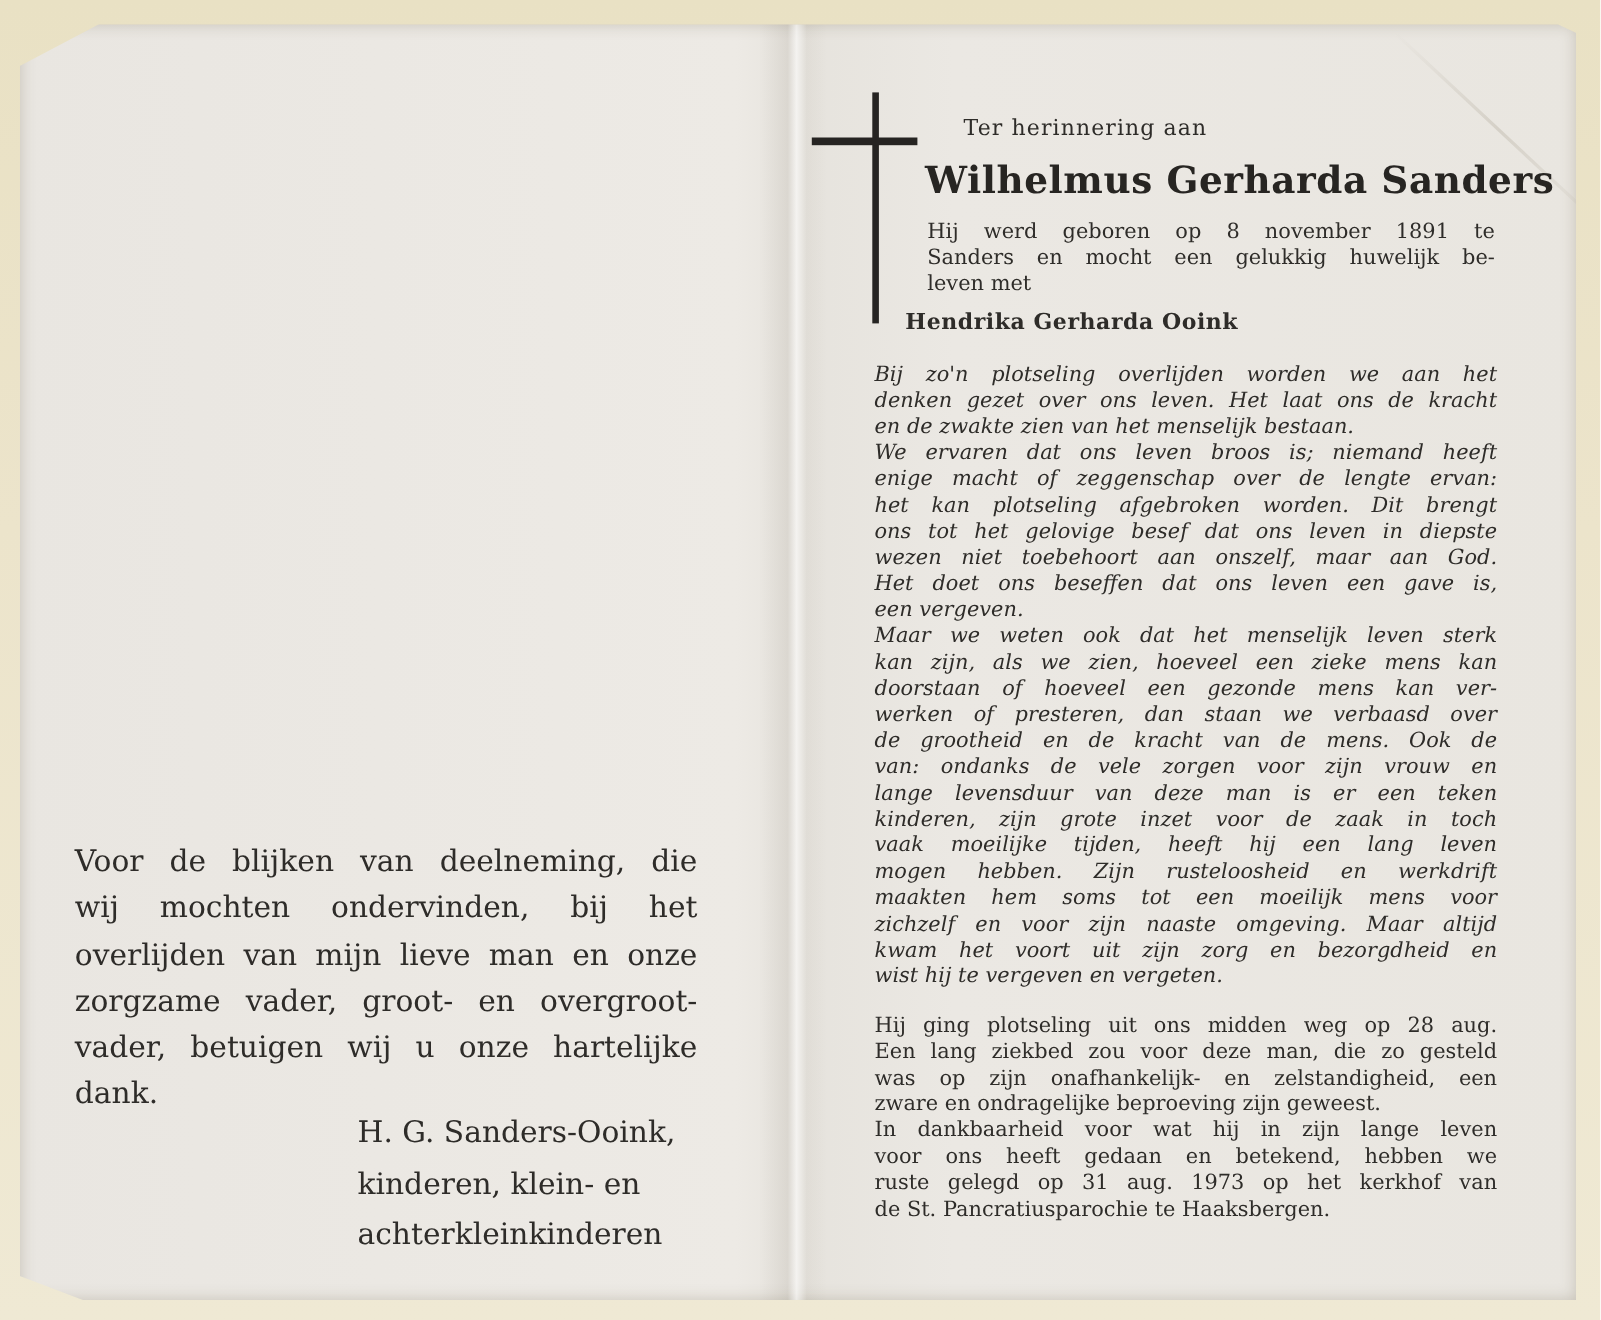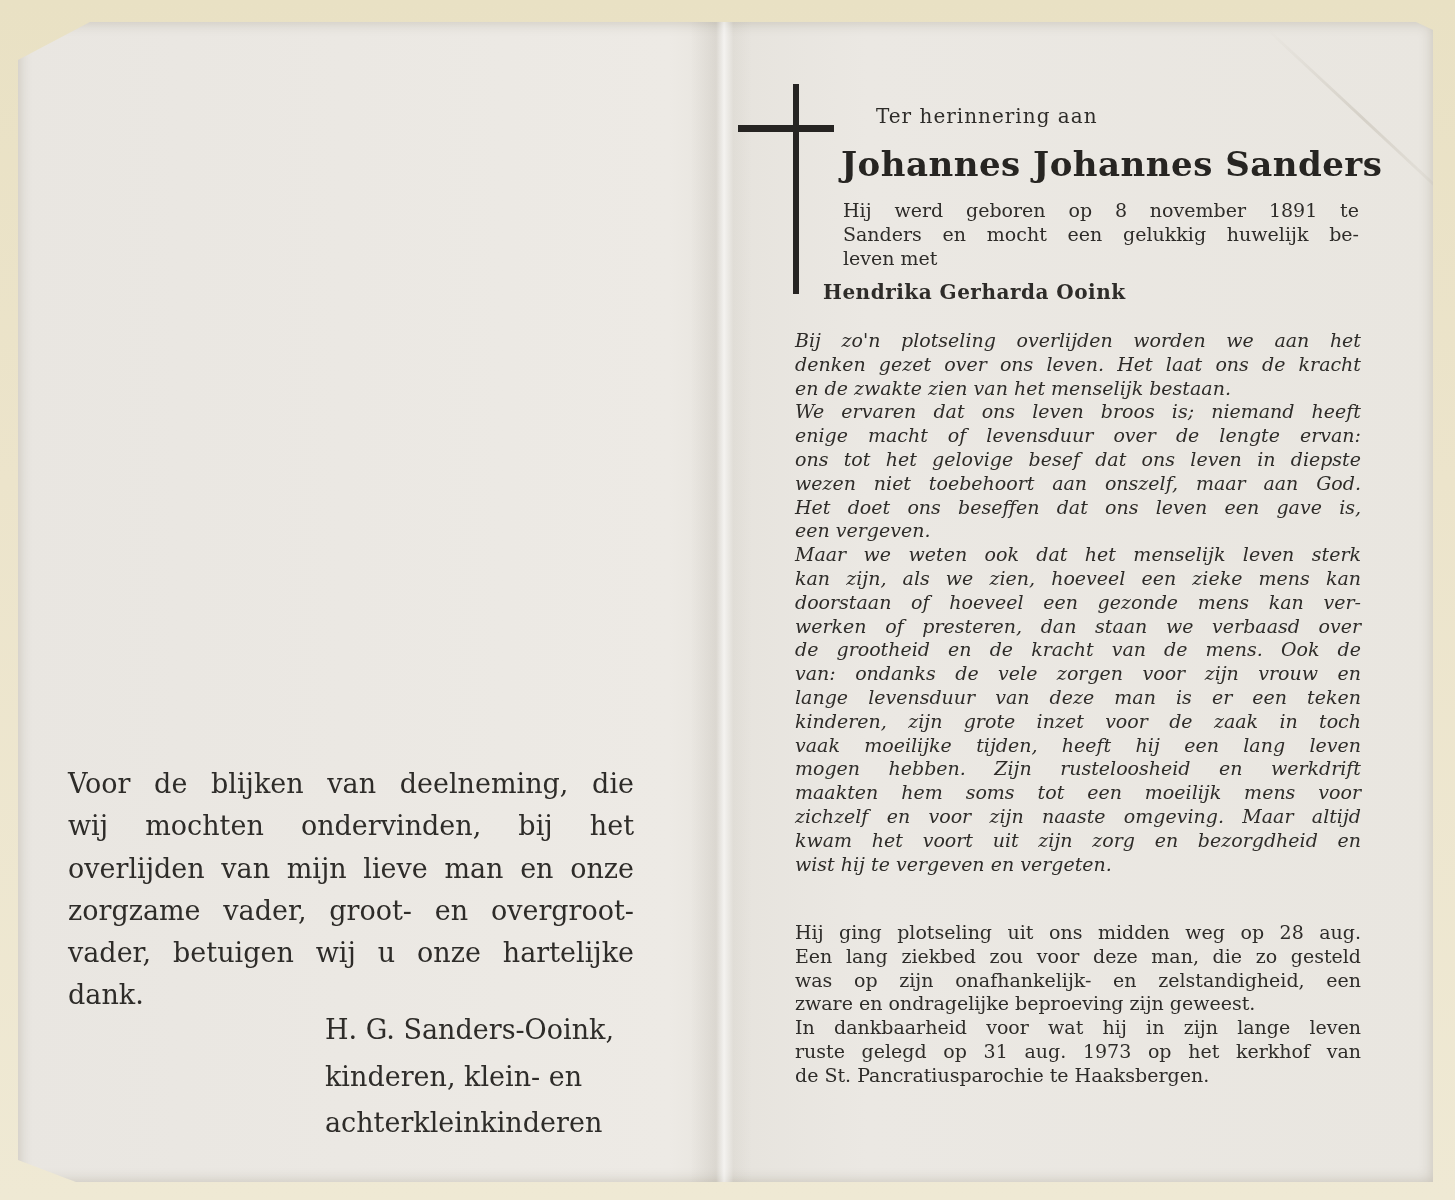--- a/index.html
+++ b/index.html
@@ -150,41 +150,42 @@
     </div>
 
     <div>
       <div>
         <div class="cross-v"></div>
         <div class="cross-h"></div>
       </div>
 
       <div class="block memorial-intro" style="left:858px; top:82px;">Ter herinnering aan</div>
 
-      <div class="block deceased-name" style="left:823px; top:122px;">Johannes Johannes Sanders</div>
+      <div class="block deceased-name" style="left:823px; top:122px;">Wilhelmus Gerharda Sanders</div>
 
       <div class="block body-text birth-text" style="left:825px; top:176px;">
           <div class="para">
             <div class="line">Hij werd geboren op 8 november 1891 te</div>
             <div class="line">Sanders en mocht een gelukkig huwelijk be-</div>
             <div class="line last">leven met</div>
           </div>
         </div>
 
       <div class="block spouse-name" style="left:805px; top:258px;text-align:right;">Hendrika Gerharda Ooink</div>
 
       <div class="block body-text memorial-body" style="left:777px; top:307px;font-style:italic;">
           <div class="para">
             <div class="line">Bij zo'n plotseling overlijden worden we aan het</div>
             <div class="line">denken gezet over ons leven. Het laat ons de kracht</div>
             <div class="line last">en de zwakte zien van het menselijk bestaan.</div>
           </div>
           <div class="para">
             <div class="line">We ervaren dat ons leven broos is; niemand heeft</div>
-            <div class="line">enige macht of levensduur over de lengte ervan:</div>
+            <div class="line">enige macht of zeggenschap over de lengte ervan:</div>
+            <div class="line">het kan plotseling afgebroken worden. Dit brengt</div>
             <div class="line">ons tot het gelovige besef dat ons leven in diepste</div>
             <div class="line">wezen niet toebehoort aan onszelf, maar aan God.</div>
             <div class="line">Het doet ons beseffen dat ons leven een gave is,</div>
             <div class="line last">een vergeven.</div>
           </div>
           <div class="para">
             <div class="line">Maar we weten ook dat het menselijk leven sterk</div>
             <div class="line">kan zijn, als we zien, hoeveel een zieke mens kan</div>
             <div class="line">doorstaan of hoeveel een gezonde mens kan ver-</div>
             <div class="line">werken of presteren, dan staan we verbaasd over</div>
@@ -203,20 +204,21 @@
 
       <div class="block body-text memorial-body" style="left:777px; top:899px;">
           <div class="para">
             <div class="line">Hij ging plotseling uit ons midden weg op 28 aug.</div>
             <div class="line">Een lang ziekbed zou voor deze man, die zo gesteld</div>
             <div class="line">was op zijn onafhankelijk- en zelstandigheid, een</div>
             <div class="line last">zware en ondragelijke beproeving zijn geweest.</div>
           </div>
           <div class="para">
             <div class="line">In dankbaarheid voor wat hij in zijn lange leven</div>
+            <div class="line">voor ons heeft gedaan en betekend, hebben we</div>
             <div class="line">ruste gelegd op 31 aug. 1973 op het kerkhof van</div>
             <div class="line last">de St. Pancratiusparochie te Haaksbergen.</div>
           </div>
         </div>
     </div>
 
   </div>
 </div>
 
 </body></html>

